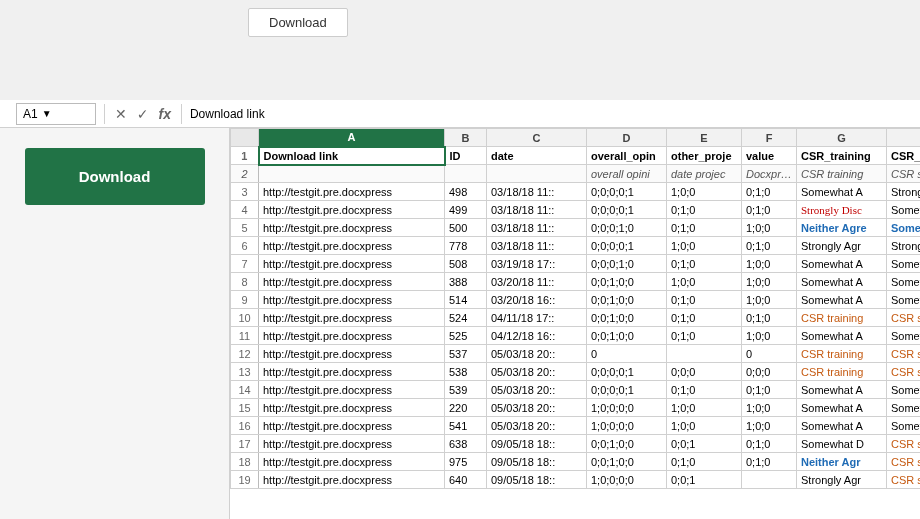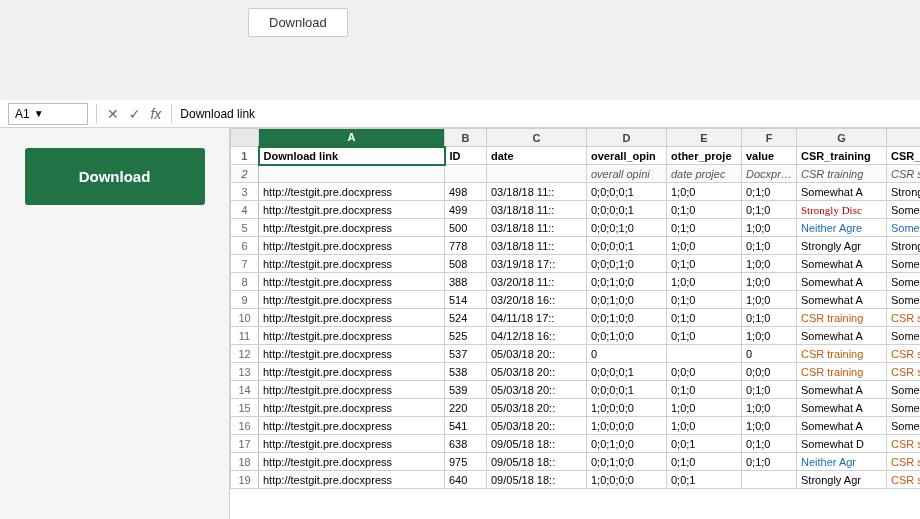--- a/index.html
+++ b/index.html
@@ -118,21 +118,21 @@
       font-style: italic;
       background: #fafafa;
     }
 
     
     .data-row td {
       background: #fff;
     }
 
     
-    .highlight-blue { color: #1f6bb5; }
+    .highlight-blue { color: #1f6bb5; font-weight: bold; }
     .highlight-orange { color: #c55a11; }
     .highlight-red { color: #c00000; font-family: Liberation Serif, serif; }
 
     
     .col-rownum { width: 28px; }
     .col-a { width: 186px; }
     .col-b { width: 42px; }
     .col-c { width: 100px; }
     .col-d { width: 80px; }
     .col-e { width: 75px; }
@@ -159,21 +159,21 @@
     .formula-bar-wrapper {
       position: absolute;
       top: 100px;
       left: 0;
       right: 0;
       height: 28px;
       display: flex;
       align-items: center;
       background: #fff;
       border-bottom: 1px solid #d0d0d0;
-      padding: 0 8px;
+      padding: 0 16px;
     }
 
     .download-btn-top {
       position: absolute;
       top: 8px;
       left: 248px;
       background: #fff;
       border: 1px solid #ccc;
       padding: 6px 20px;
       font-size: 13px;
@@ -234,21 +234,21 @@
 
 <div class="formula-bar-wrapper">
   <div class="cell-ref-box">
     <span>A1</span>
     <span style="margin-left:4px;font-size:10px;">▼</span>
   </div>
   <div class="formula-divider"></div>
   <div class="formula-icons">
     <span class="formula-icon">✕</span>
     <span class="formula-icon">✓</span>
-    <span class="formula-icon" style="font-style:italic;font-weight:normal;">fx</span>
+    <span class="formula-icon" style="font-style:italic;font-weight:bold;">fx</span>
   </div>
   <div class="formula-divider"></div>
   <input class="formula-input" value="Download link" readonly="" style="">
 </div>
 
 <div class="spreadsheet" style="left: 230px;">
   <div class="spreadsheet-wrapper">
     <table>
       <colgroup>
         <col class="col-rownum">

